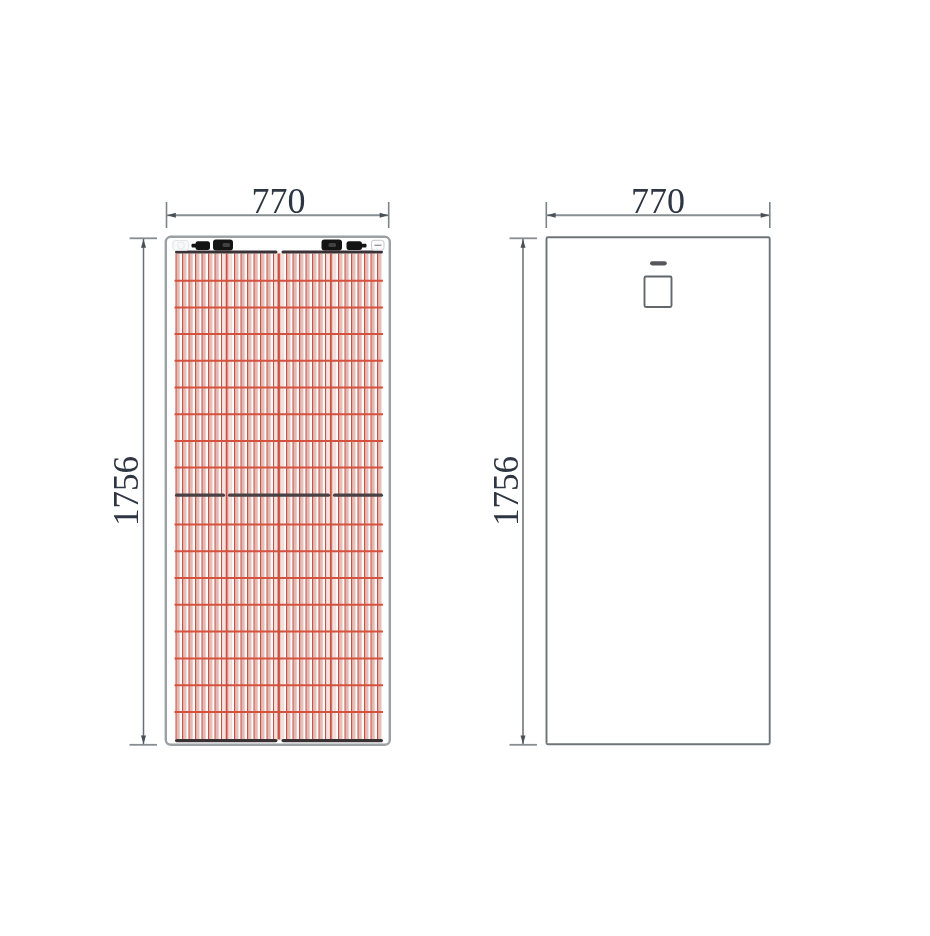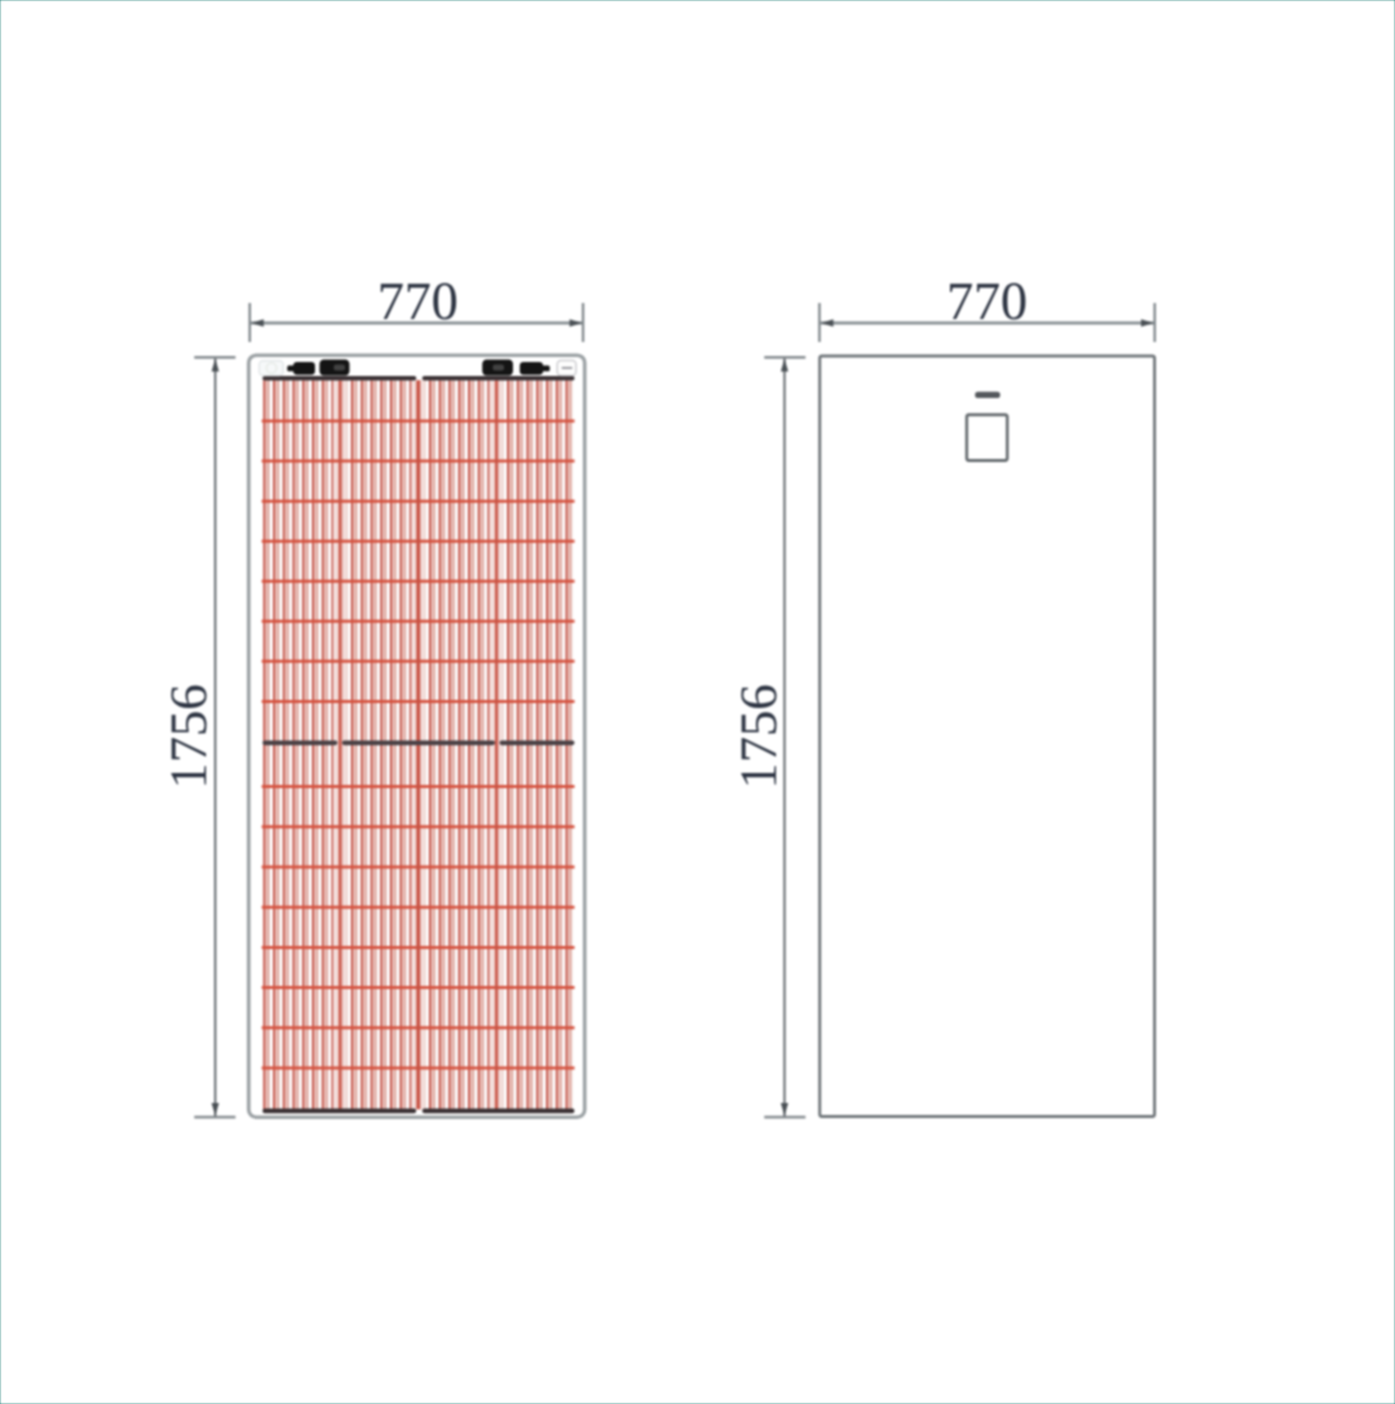--- a/index.html
+++ b/index.html
@@ -1,16 +1,16 @@
 <!DOCTYPE html>
 <html><head>
 <meta charset="utf-8">
 <style>
   html,body{margin:0;padding:0;background:#ffffff;}
-  #page{position:relative;width:930px;height:936px;background:#0f766e;overflow:hidden;}
+  #page{position:relative;width:930px;height:936px;background:#5eead4;overflow:hidden;}
   svg{display:block}
   .dimtext{font-family:"Liberation Serif",serif;fill:#2e3543;}
 </style>
 </head>
 <body>
 
 <div id="page">
 <svg width="930" height="936" viewBox="0 0 930 936" style="filter:blur(0.75px)">
   <defs>
     <pattern id="cellstripes" width="6.5" height="10" patternUnits="userSpaceOnUse">

